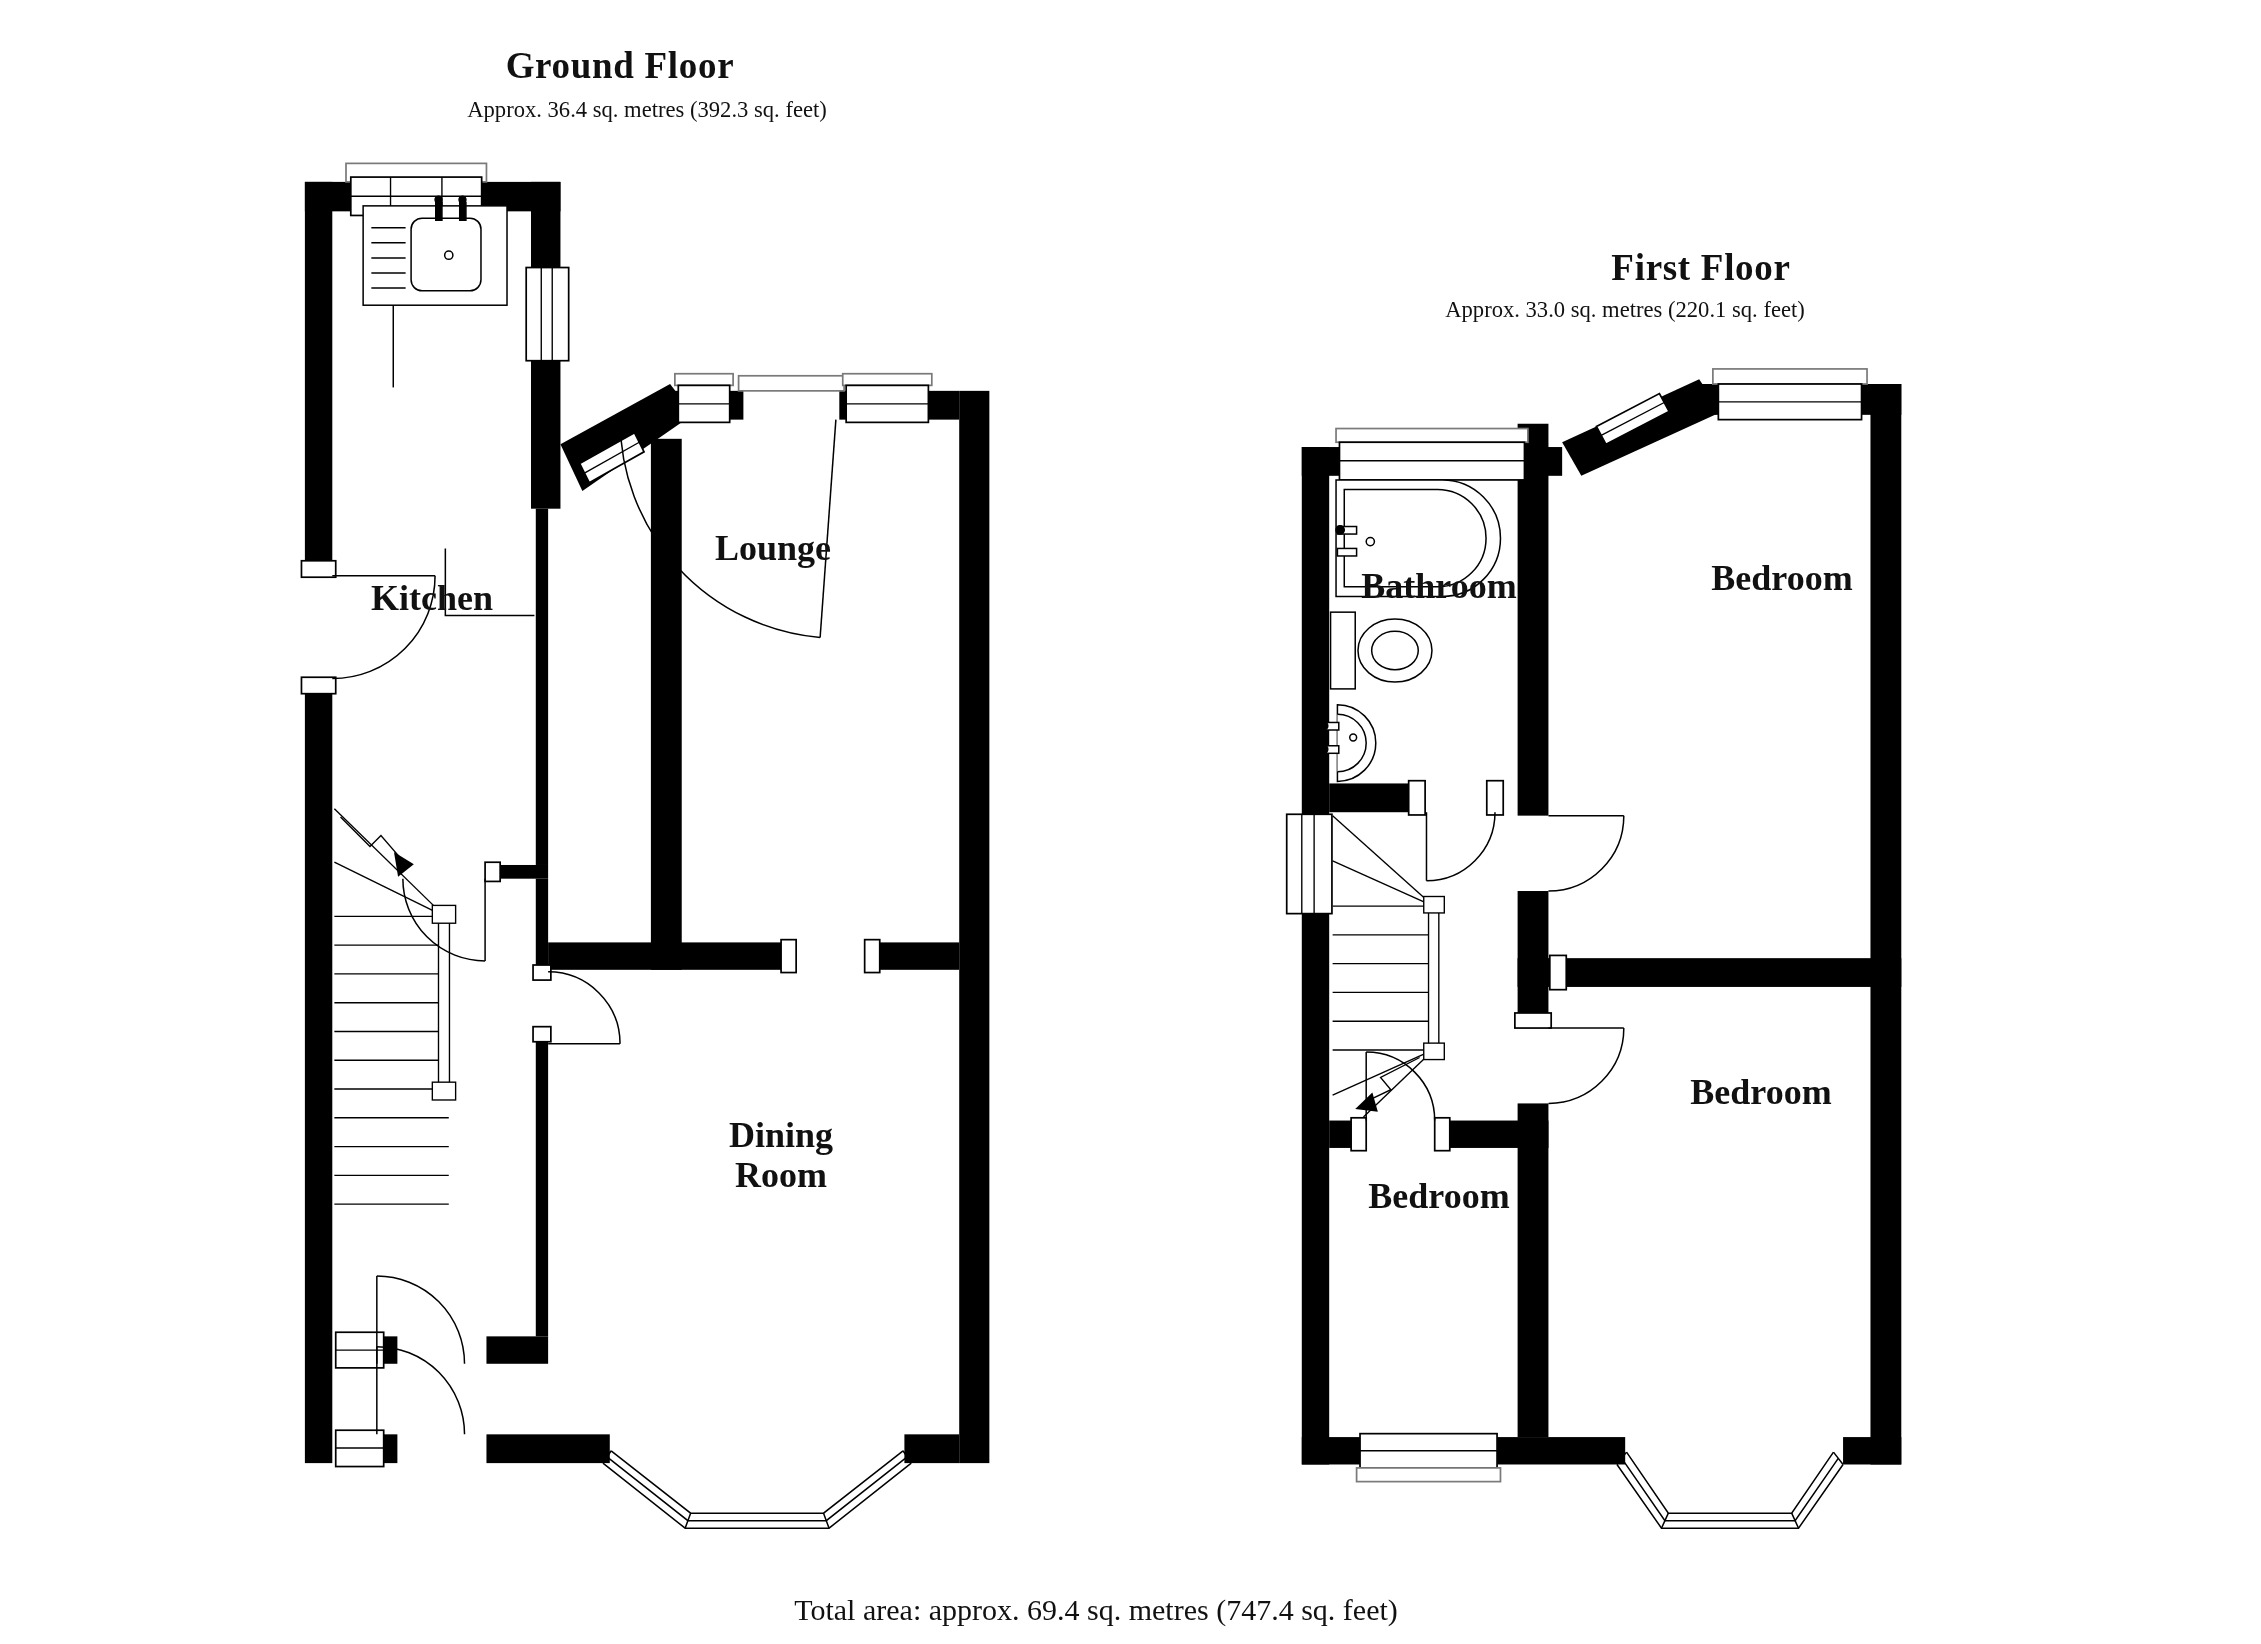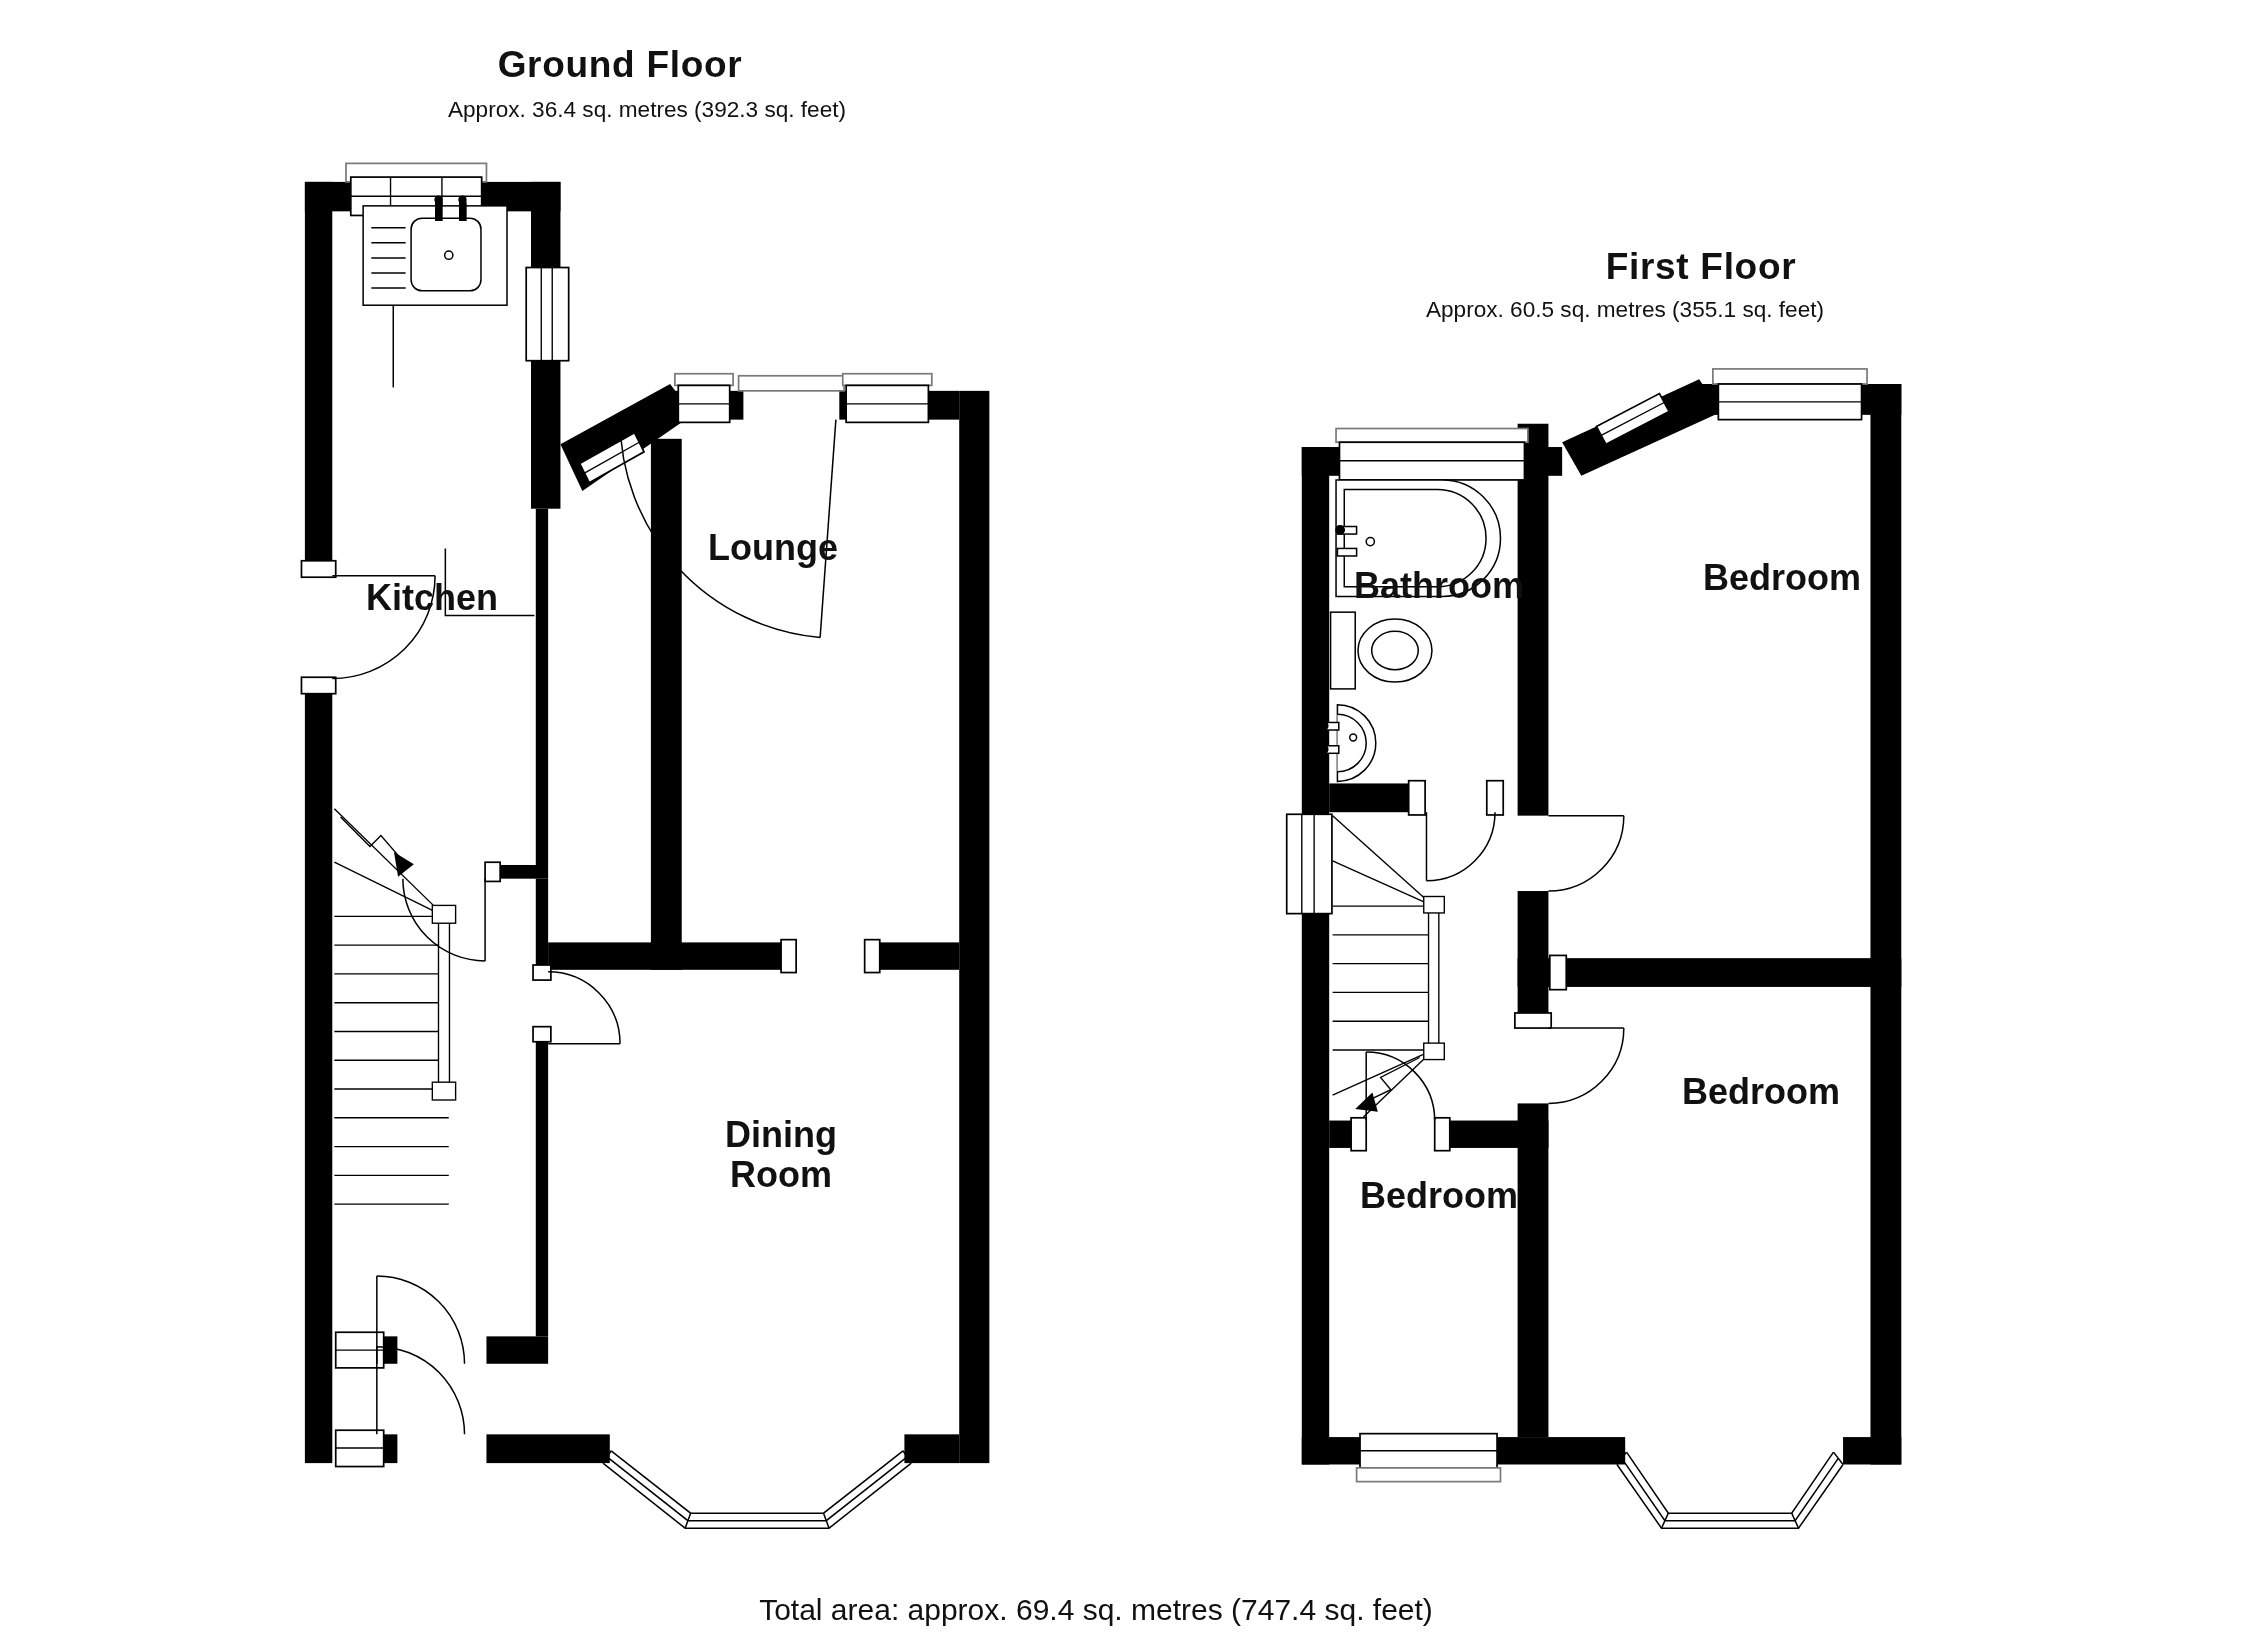--- a/index.html
+++ b/index.html
@@ -1,17 +1,17 @@
 <!DOCTYPE html>
 <html style="font-size:11px"><head>
 <meta charset="utf-8">
 <style>
   html,body{margin:0;padding:0;background:#fff;width:2261px;height:1645px;
     font-family:"Liberation Sans", sans-serif;color:#111;}
-  #page{position:relative;width:2089px;height:1645px;overflow:hidden;background:#fff;}
+  #page{position:relative;width:2089px;height:1645px;overflow:hidden;background:#fff;font-family:Liberation Serif, serif;}
   #plan-svg{position:absolute;left:0;top:0;}
   .lbl{position:absolute;transform:translate(-50%,-50%);text-align:center;white-space:nowrap;color:#111;}
   .floor-title{font-size:37px;font-weight:bold;letter-spacing:0.7px;}
   .floor-area{font-size:22.6px;}
   .room{font-size:36px;font-weight:bold;}
   .room-wrap{white-space:normal;width:164px;line-height:1.12;}
   .total{font-size:30px;}
 </style>
 </head>
 <body>
@@ -245,21 +245,21 @@
       <line x1="1994" y1="1535" x2="1994" y2="1635"></line>
       <path d="M1994,1535 A100,100 0 0 1 2094,1635"></path>
     </g>
   </g>
 </svg>
 
 <div class="lbl floor-title" style="left:620px;top:65px;">Ground Floor</div>
 <div class="lbl floor-area" style="left:647px;top:110px;">Approx. 36.4 sq. metres (392.3 sq. feet)</div>
 
 <div class="lbl floor-title" style="left:1653px;top:267px;margin-left:48px;">First Floor</div>
-<div class="lbl floor-area" style="left:1625px;top:310px;">Approx. 60.5 sq. metres (355.1 sq. feet)</div>
+<div class="lbl floor-area" style="left:1625px;top:310px;">Approx. 33.0 sq. metres (220.1 sq. feet)</div>
 
 <div class="lbl room" style="left:432px;top:598px;">Kitchen</div>
 <div class="lbl room" style="left:773px;top:548px;">Lounge</div>
 <div class="lbl room room-wrap" style="left:781px;top:1116px;margin-top:39px;">Dining Room</div>
 
 <div class="lbl room" style="left:1439px;top:586px;">Bathroom</div>
 <div class="lbl room" style="left:1782px;top:578px;">Bedroom</div>
 <div class="lbl room" style="left:1761px;top:1092px;">Bedroom</div>
 <div class="lbl room" style="left:1439px;top:1196px;">Bedroom</div>
 

